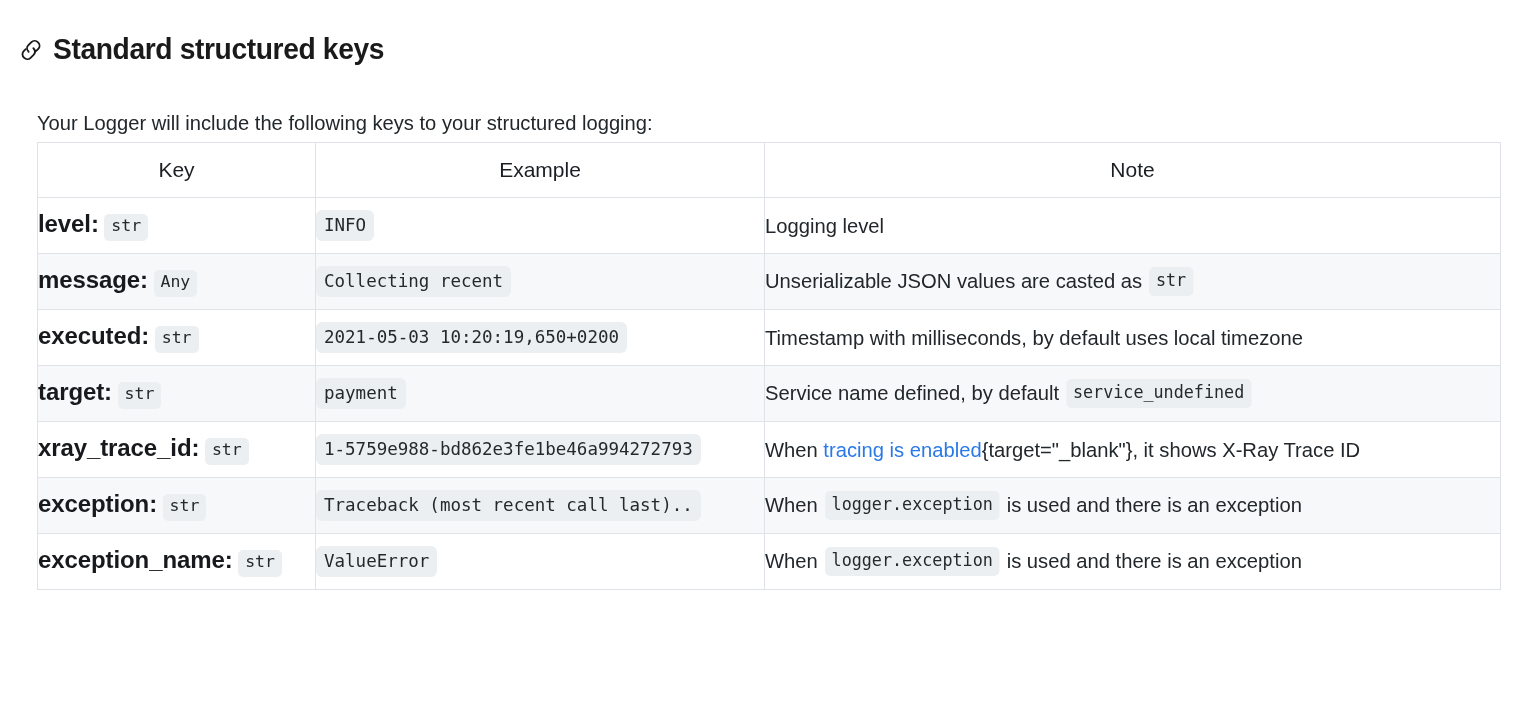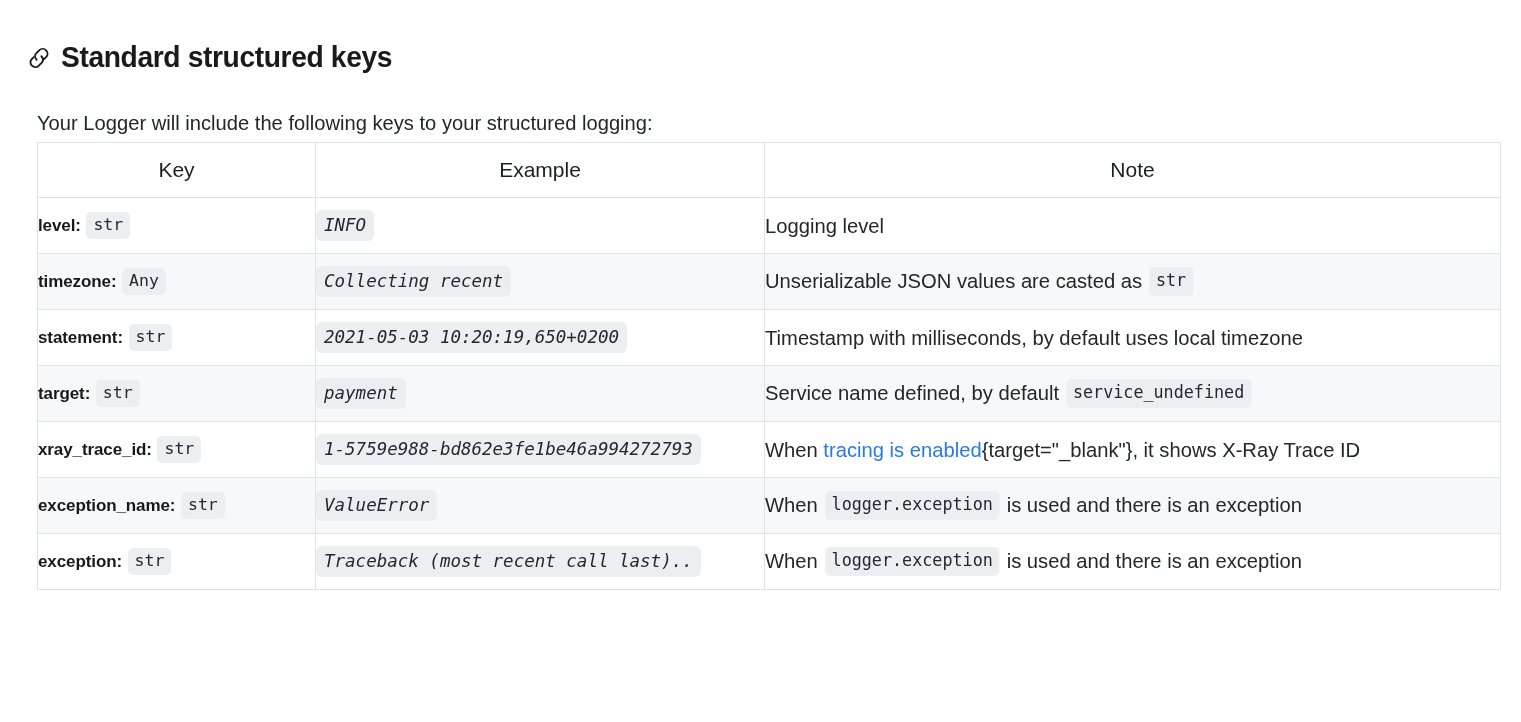--- a/index.html
+++ b/index.html
@@ -22,21 +22,21 @@
     height: 722px;
     box-sizing: border-box;
   }
 
   
   .heading {
     display: flex;
     align-items: center;
     gap: 9px;
     padding: 0;
-    margin: 16px;
+    margin: 8px;
     position: absolute;
     left: 10px;
     top: 19px;
     height: 42px;
   }
   .anchor-icon {
     width: 26px;
     height: 26px;
     flex: 0 0 26px;
     display: block;
@@ -102,32 +102,31 @@
   table.keys tbody tr:nth-child(even) td { background: #f6f8f9; }
   table.keys tbody tr:nth-child(odd) td  { background: #ffffff; }
 
   td.key-cell {
     padding: 0 12px 0 22px;
     white-space: nowrap;
   }
   td.example-cell {
     padding: 0 10px 0 21px;
     white-space: nowrap;
-    font-style: italic;
   }
   td.note-cell {
     padding: 0 10px 0 22px;
     white-space: nowrap;
     font-size: 20.5px;
     color: #22272b;
   }
 
   .key-name {
     font-weight: 700;
-    font-size: 17px;
+    font-size: 24px;
     color: #17191c;
     letter-spacing: -0.1px;
   }
 
   
   code.pill {
     font-family: "DejaVu Sans Mono", "Liberation Mono", monospace;
     font-size: 16.5px;
     background: #eceff1;
     color: #24292e;
@@ -198,29 +197,29 @@
       </thead>
       <tbody id="tbody">
           <tr>
             <td class="key-cell"><span class="key-name">level:</span> <code class="pill">str</code></td>
             <td class="example-cell"><code class="pill ex">INFO</code></td>
             <td class="note-cell"><span class="note-line">
                 <span class="note-txt">Logging level</span>
               </span></td>
           </tr>
           <tr>
-            <td class="key-cell"><span class="key-name">timezone:</span> <code class="pill">Any</code></td>
+            <td class="key-cell"><span class="key-name">message:</span> <code class="pill">Any</code></td>
             <td class="example-cell"><code class="pill ex">Collecting recent</code></td>
             <td class="note-cell"><span class="note-line">
                 <span class="note-txt">Unserializable JSON values are casted as</span>
                 <code class="pill note-code">str</code>
               </span></td>
           </tr>
           <tr>
-            <td class="key-cell"><span class="key-name">statement:</span> <code class="pill">str</code></td>
+            <td class="key-cell"><span class="key-name">executed:</span> <code class="pill">str</code></td>
             <td class="example-cell"><code class="pill ex">2021-05-03 10:20:19,650+0200</code></td>
             <td class="note-cell"><span class="note-line">
                 <span class="note-txt">Timestamp with milliseconds, by default uses local timezone</span>
               </span></td>
           </tr>
           <tr>
             <td class="key-cell"><span class="key-name">target:</span> <code class="pill">str</code></td>
             <td class="example-cell"><code class="pill ex">payment</code></td>
             <td class="note-cell"><span class="note-line">
                 <span class="note-txt">Service name defined, by default</span>
@@ -230,31 +229,31 @@
           <tr>
             <td class="key-cell"><span class="key-name">xray_trace_id:</span> <code class="pill">str</code></td>
             <td class="example-cell"><code class="pill ex">1-5759e988-bd862e3fe1be46a994272793</code></td>
             <td class="note-cell"><span class="note-line" style="gap: 0px;">
                 <span class="note-txt">When </span>
                 <a class="doclink">tracing is enabled</a>
                 <span class="note-txt">{target="_blank"}, it shows X-Ray Trace ID</span>
               </span></td>
           </tr>
           <tr>
-            <td class="key-cell"><span class="key-name">exception_name:</span> <code class="pill">str</code></td>
-            <td class="example-cell"><code class="pill ex">ValueError</code></td>
+            <td class="key-cell"><span class="key-name">exception:</span> <code class="pill">str</code></td>
+            <td class="example-cell"><code class="pill ex">Traceback (most recent call last)..</code></td>
             <td class="note-cell"><span class="note-line">
                 <span class="note-txt">When</span>
                 <code class="pill note-code">logger.exception</code>
                 <span class="note-txt">is used and there is an exception</span>
               </span></td>
           </tr>
           <tr>
-            <td class="key-cell"><span class="key-name">exception:</span> <code class="pill">str</code></td>
-            <td class="example-cell"><code class="pill ex">Traceback (most recent call last)..</code></td>
+            <td class="key-cell"><span class="key-name">exception_name:</span> <code class="pill">str</code></td>
+            <td class="example-cell"><code class="pill ex">ValueError</code></td>
             <td class="note-cell"><span class="note-line">
                 <span class="note-txt">When</span>
                 <code class="pill note-code">logger.exception</code>
                 <span class="note-txt">is used and there is an exception</span>
               </span></td>
           </tr>
         </tbody>
     </table>
   </div>
 

